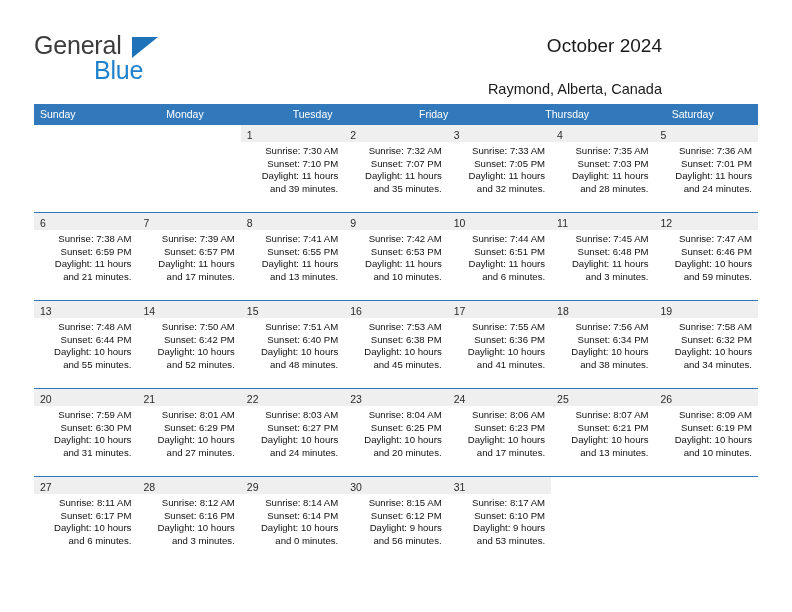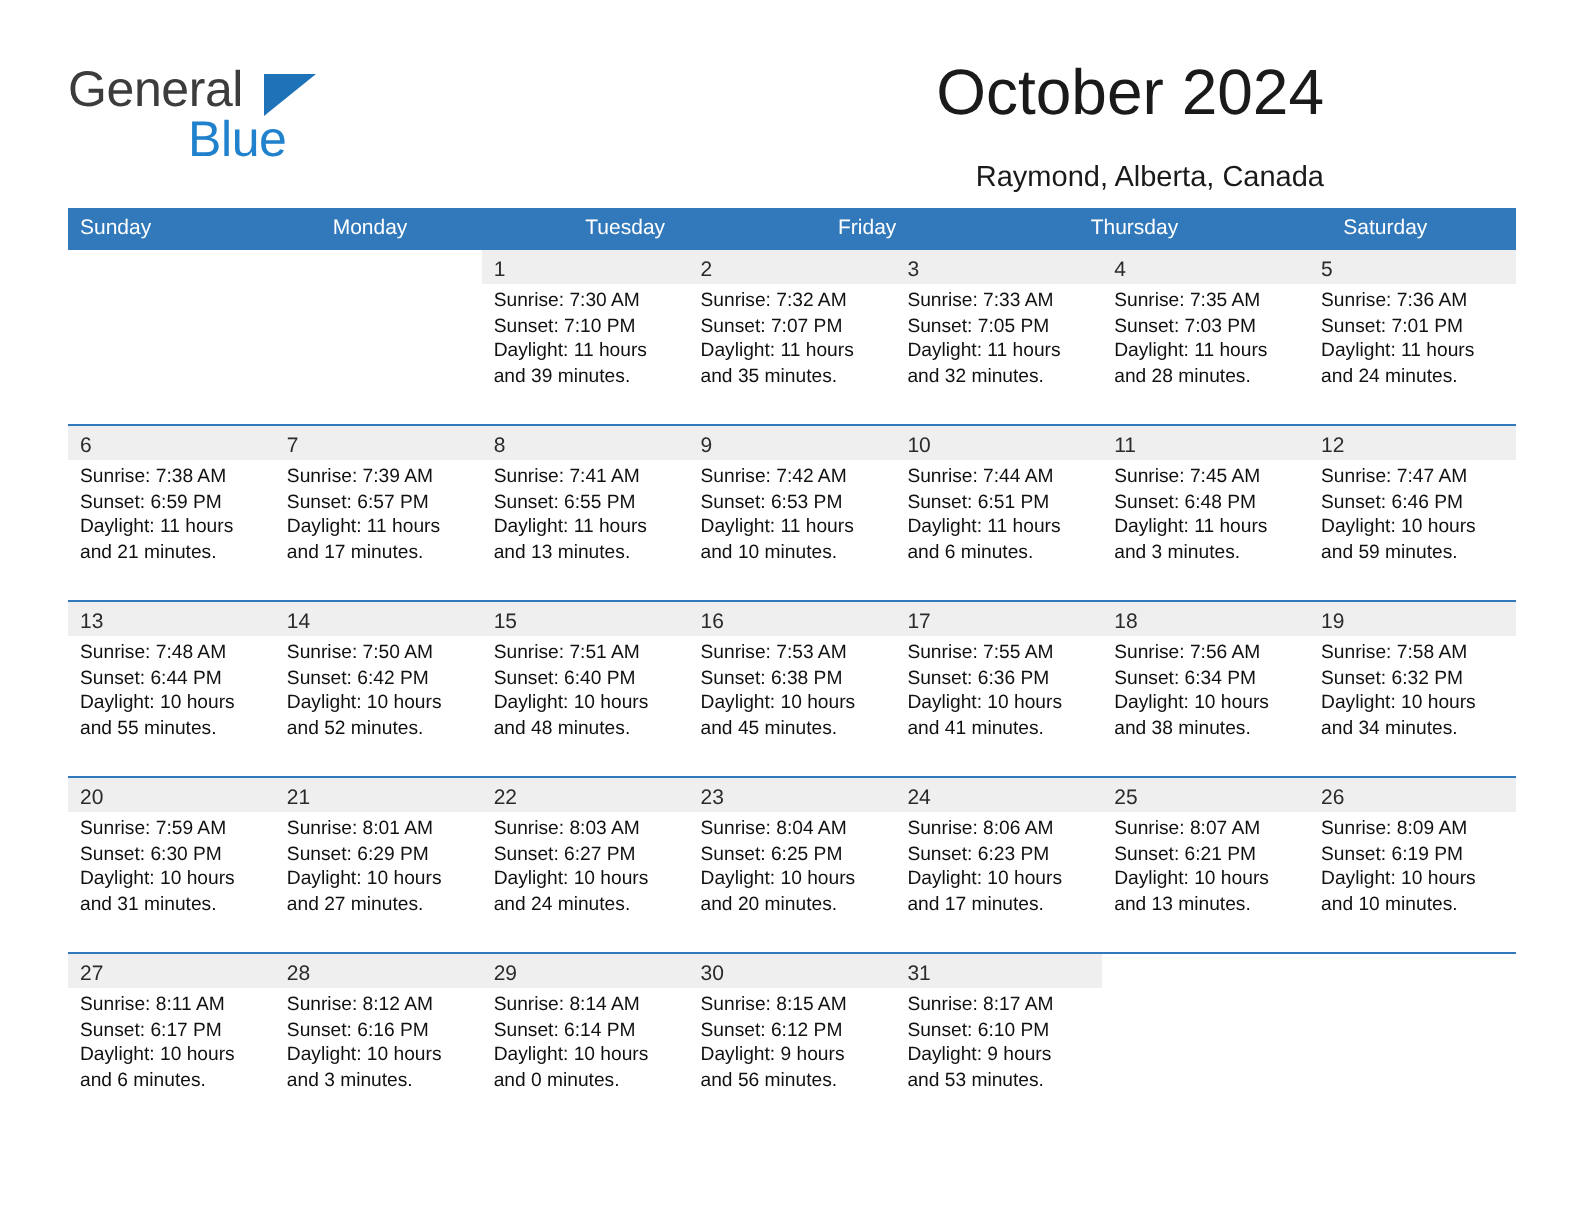--- a/index.html
+++ b/index.html
@@ -73,21 +73,21 @@
   }
 
   .title-block {
     position: absolute;
     right: 0;
     top: 0;
     text-align: right;
   }
 
   .cal-title {
-    font-size: 32px;
+    font-size: 19px;
     line-height: 32px;
     color: #1a1a1a;
     font-weight: 400;
     white-space: nowrap;
   }
 
   .cal-subtitle {
     margin-top: 18px;
     font-size: 14.5px;
     line-height: 18px;
@@ -147,20 +147,21 @@
   }
 
   .day-number {
     font-size: 10.5px;
     line-height: 17px;
     color: #2a2a2a;
   }
 
   .day-info {
     padding: 3px 6px 0 6px;
+    text-align: right;
   }
 
   .day-info-line {
     font-size: 9.6px;
     line-height: 12.6px;
     color: #111111;
     white-space: nowrap;
   }
 </style>
 </head>

